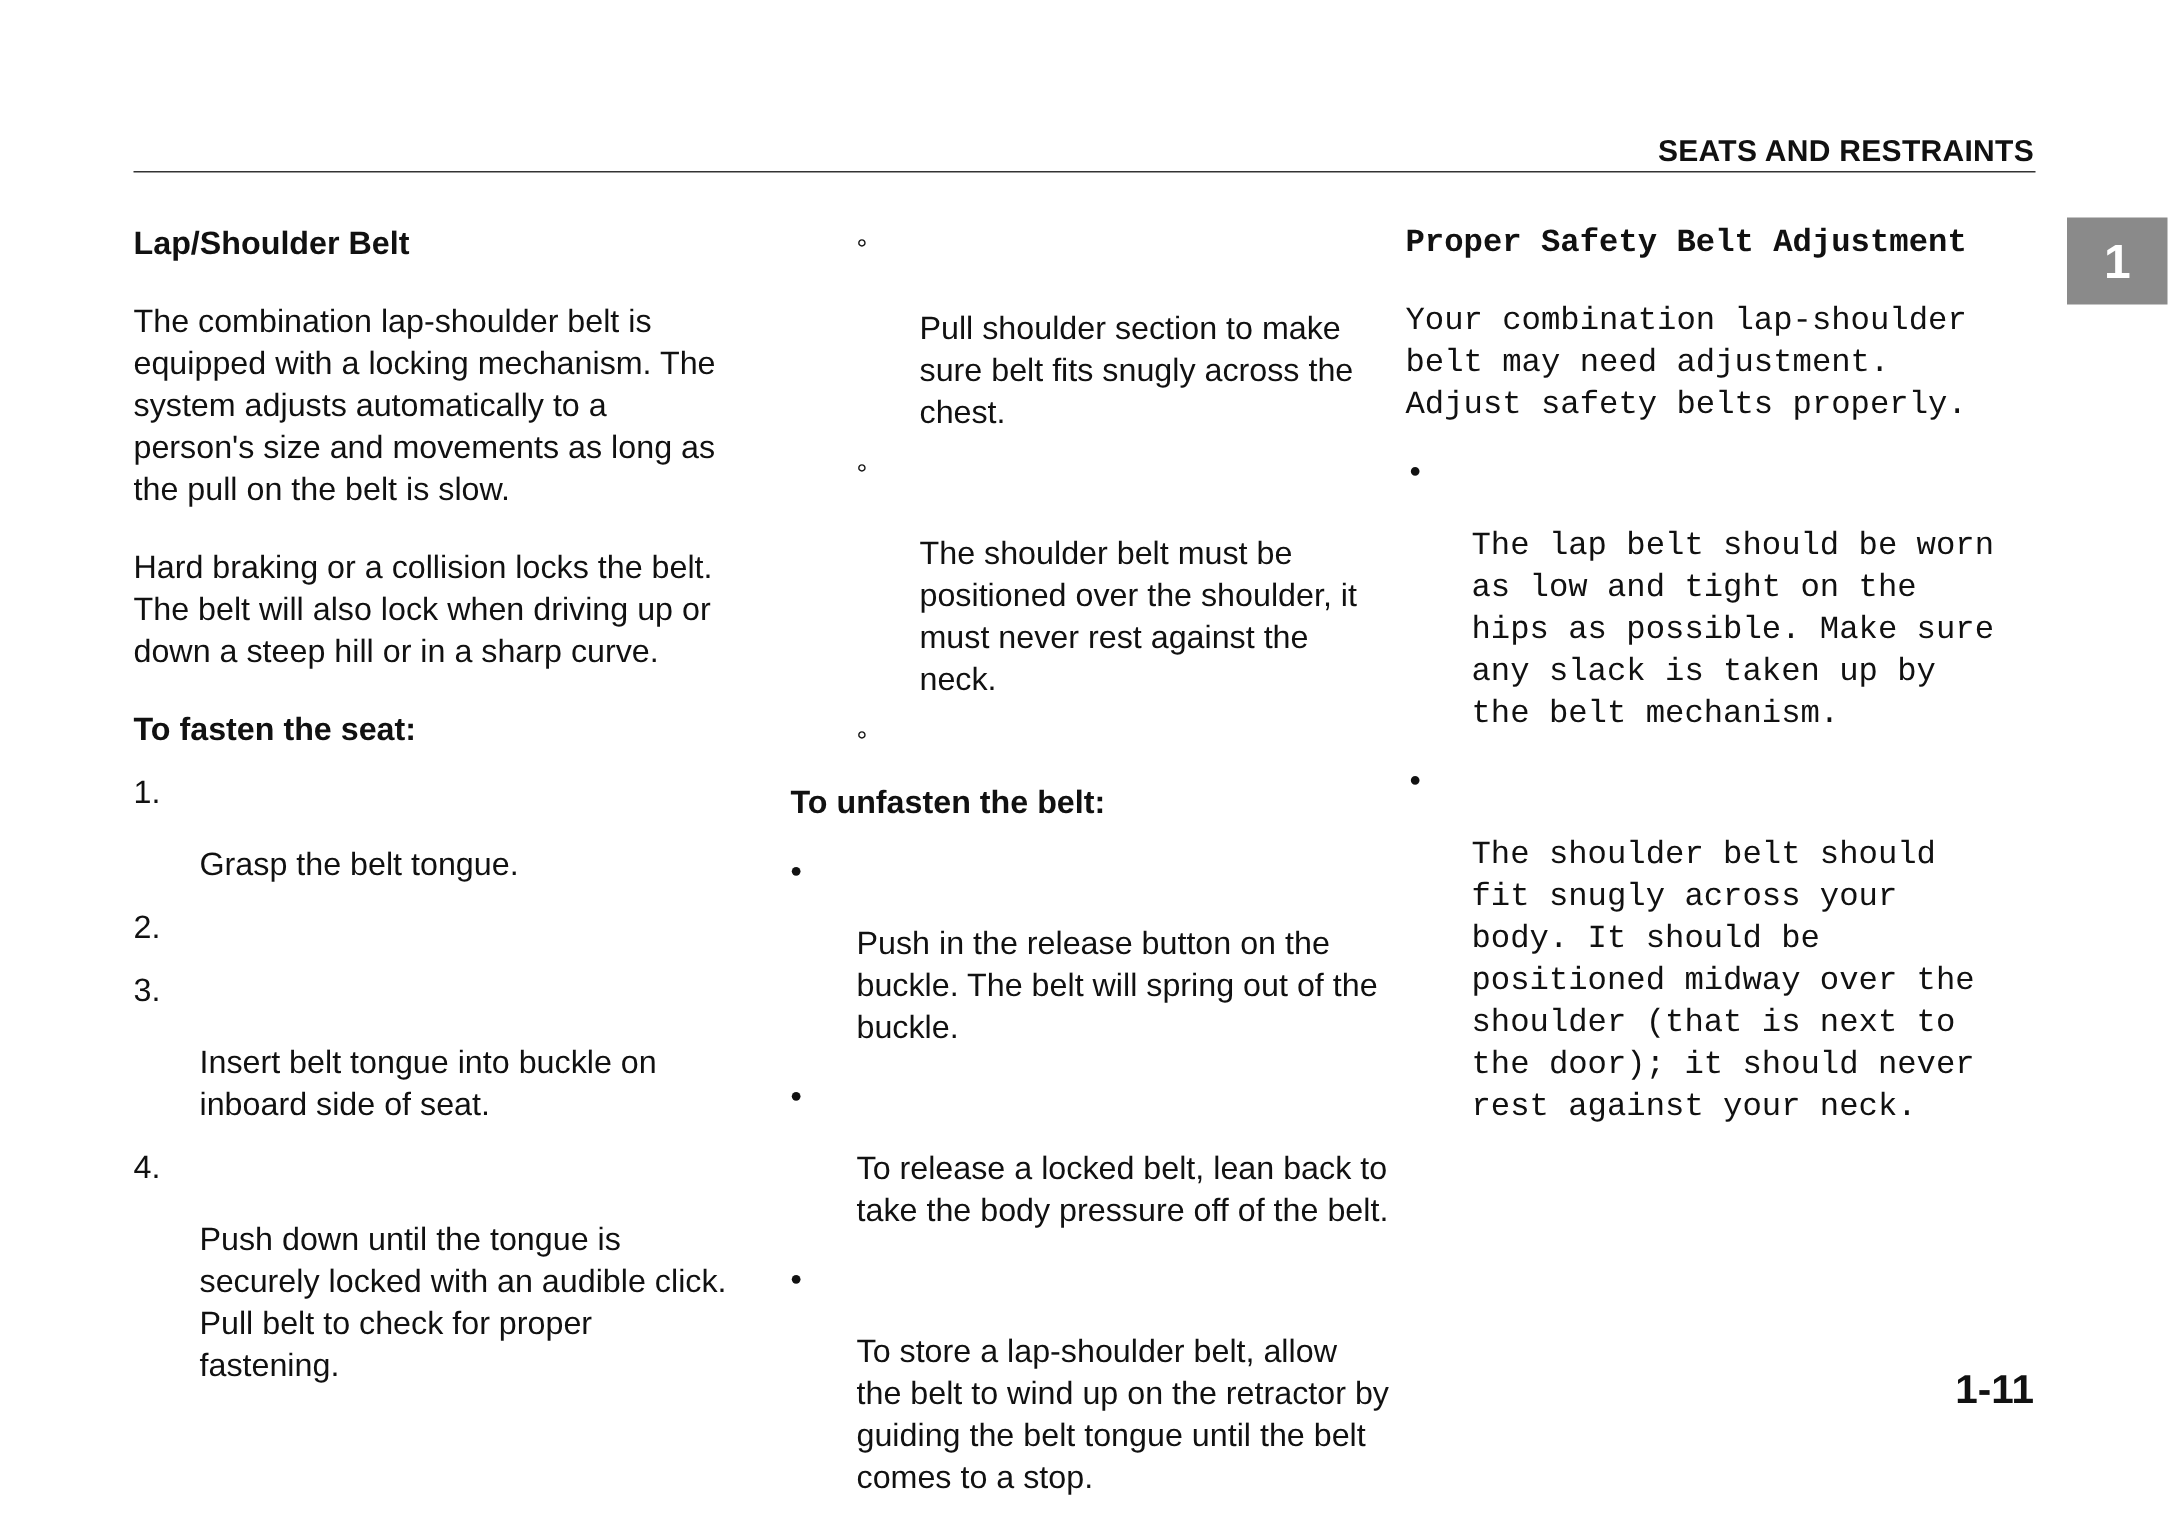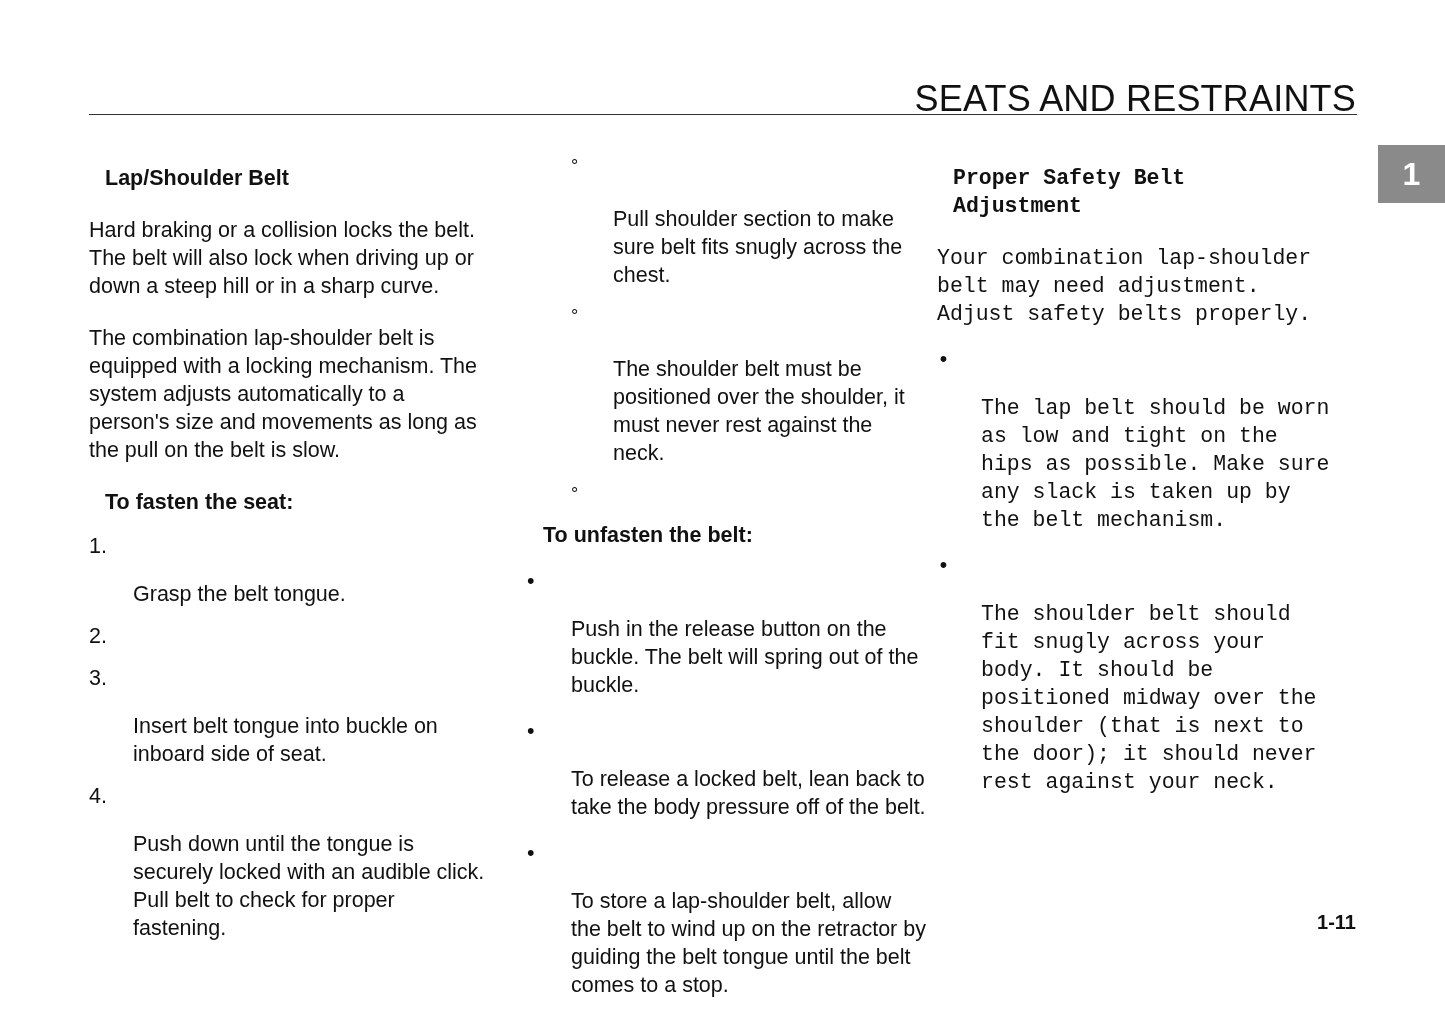--- a/index.html
+++ b/index.html
@@ -1,47 +1,47 @@
 <!DOCTYPE html>
 <html><head>
 <meta charset="utf-8">
 <style>
   html, body { margin:0; padding:0; background:#ffffff; }
   body { width:1445px; height:1019px; position:relative; overflow:hidden;
          font-family:"Liberation Sans", sans-serif; color:#111; }
-  .header-title { position:absolute; right:89px; top:78px; font-size:36px; font-weight:normal; letter-spacing:0.2px; }
+  .header-title { position:absolute; right:89px; top:90px; font-size:20px; font-weight:bold; letter-spacing:0.2px; }
   .header-rule { position:absolute; left:89px; top:114px; width:1268px; height:0; border-top:1.5px solid #333; }
   .tab { position:absolute; left:1378px; top:145px; width:67px; height:58px; background:#8a8a8a; color:#fff;
          font-weight:bold; font-size:32px; display:flex; align-items:center; justify-content:center; }
   .col { position:absolute; font-size:21.5px; line-height:28px; }
   .col1 { left:89px; top:148px; width:400px; }
   .col2 { left:527px; top:157px; width:400px; }
   .col3 { left:937px; top:148px; width:400px;font-family:Liberation Mono, monospace; }
-  h3 { font-size:21.5px; margin:16px; line-height:28px; font-weight:bold; }
+  h3 { font-size:21.5px; margin:0; line-height:28px; font-weight:bold; }
   p { margin:0; }
   .gap-lg { margin-top:24px; }
   .gap-md { margin-top:18px; }
   .item { display:flex; margin-top:14px; }
   .item .mk { width:44px; flex:none; }
   .item.circ .mk { width:86px; font-size:18px; line-height:18px; padding-left:44px; box-sizing:border-box; }
   .item.circ { margin-top:18px; }
   .item .tx { flex:1;margin-top:48px; }
-  .page-num { position:absolute; right:89px; top:911px; font-size:20px; font-weight:bold; }
+  .page-num { position:absolute; right:89px; top:911px; font-size:27px; font-weight:bold; }
 </style>
 </head>
 <body>
 
 <div class="header-title">SEATS AND RESTRAINTS</div>
 <div class="header-rule"></div>
 <div class="tab">1</div>
 
 <div class="col col1">
   <h3>Lap/Shoulder Belt</h3>
+  <p class="gap-lg">The combination lap-shoulder belt is equipped with a locking mechanism. The system adjusts automatically to a person's size and movements as long as the pull on the belt is slow.</p>
   <p class="gap-lg">Hard braking or a collision locks the belt.  The belt will also lock when driving up or down a steep hill or in a sharp curve.</p>
-  <p class="gap-lg">The combination lap-shoulder belt is equipped with a locking mechanism. The system adjusts automatically to a person's size and movements as long as the pull on the belt is slow.</p>
   <h3 class="gap-lg">To fasten the seat:</h3>
   <div class="item">
       <span class="mk">1.</span>
       <span class="tx">Grasp the belt tongue.</span>
     </div>
   <div class="item">
       <span class="mk">2.</span>
     </div>
   <div class="item">
       <span class="mk">3.</span>

